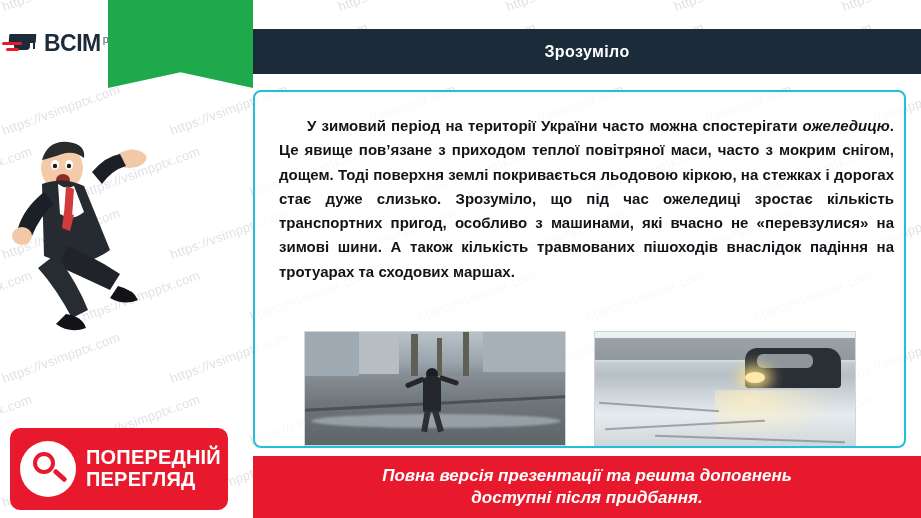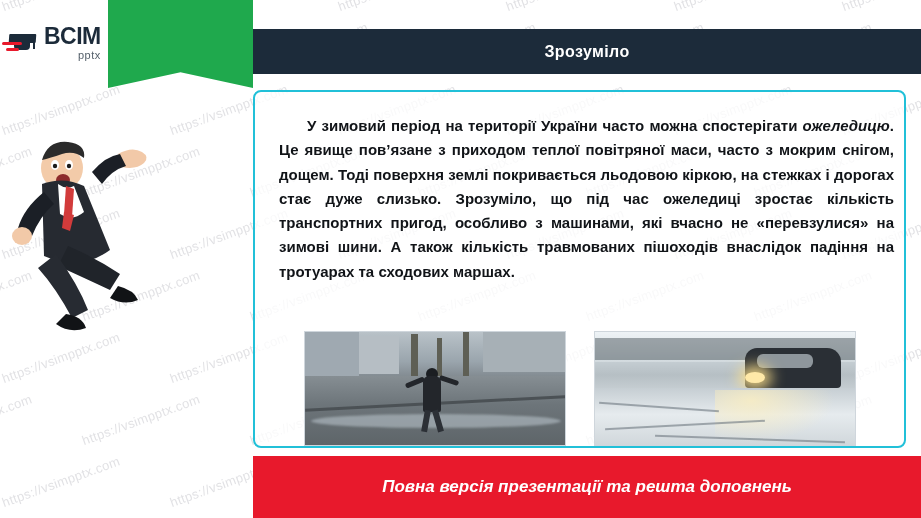--- a/index.html
+++ b/index.html
@@ -74,21 +74,21 @@
     width: 20px; height: 3px;
     background: #e8192c;
     border-radius: 2px;
   }
   .logo-speed2 {
     position: absolute; left: 6px; top: 36px;
     width: 13px; height: 3px;
     background: #e8192c;
     border-radius: 2px;
   }
-  .logo-txt { display: flex; flex-direction: column; line-height: 1; }
+  .logo-txt { display: flex; line-height: 1; }
   .logo-main {
     font-size: 23px; font-weight: bold; color: #1c2b3a;
     letter-spacing: -0.5px;
   }
   .logo-sub {
     font-size: 11px; color: #55606b; letter-spacing: 0.5px;
     margin-left: 2px; margin-top: 2px; text-align: right;
   }
 
   
@@ -404,16 +404,27 @@
           <div class="shine"></div>
         <div class="crack c1"></div>
           <div class="crack c2"></div>
           <div class="crack c3"></div>
       </div>
     </div>
   </div>
 
   <div class="bottom-bar">
     <div class="l1">Повна версія презентації та решта доповнень</div>
-  </div>
-
+    <div class="l2">доступні після придбання.</div>
+  </div>
+
+  <div class="preview-badge">
+    <div class="mag">
+      <div class="ring"></div>
+        <div class="handle"></div>
+    </div>
+    <div class="ptxt">
+      <div class="pt1">ПОПЕРЕДНІЙ</div>
+      <div class="pt2">ПЕРЕГЛЯД</div>
+    </div>
+  </div>
 
 </div>
 
 </body></html>

